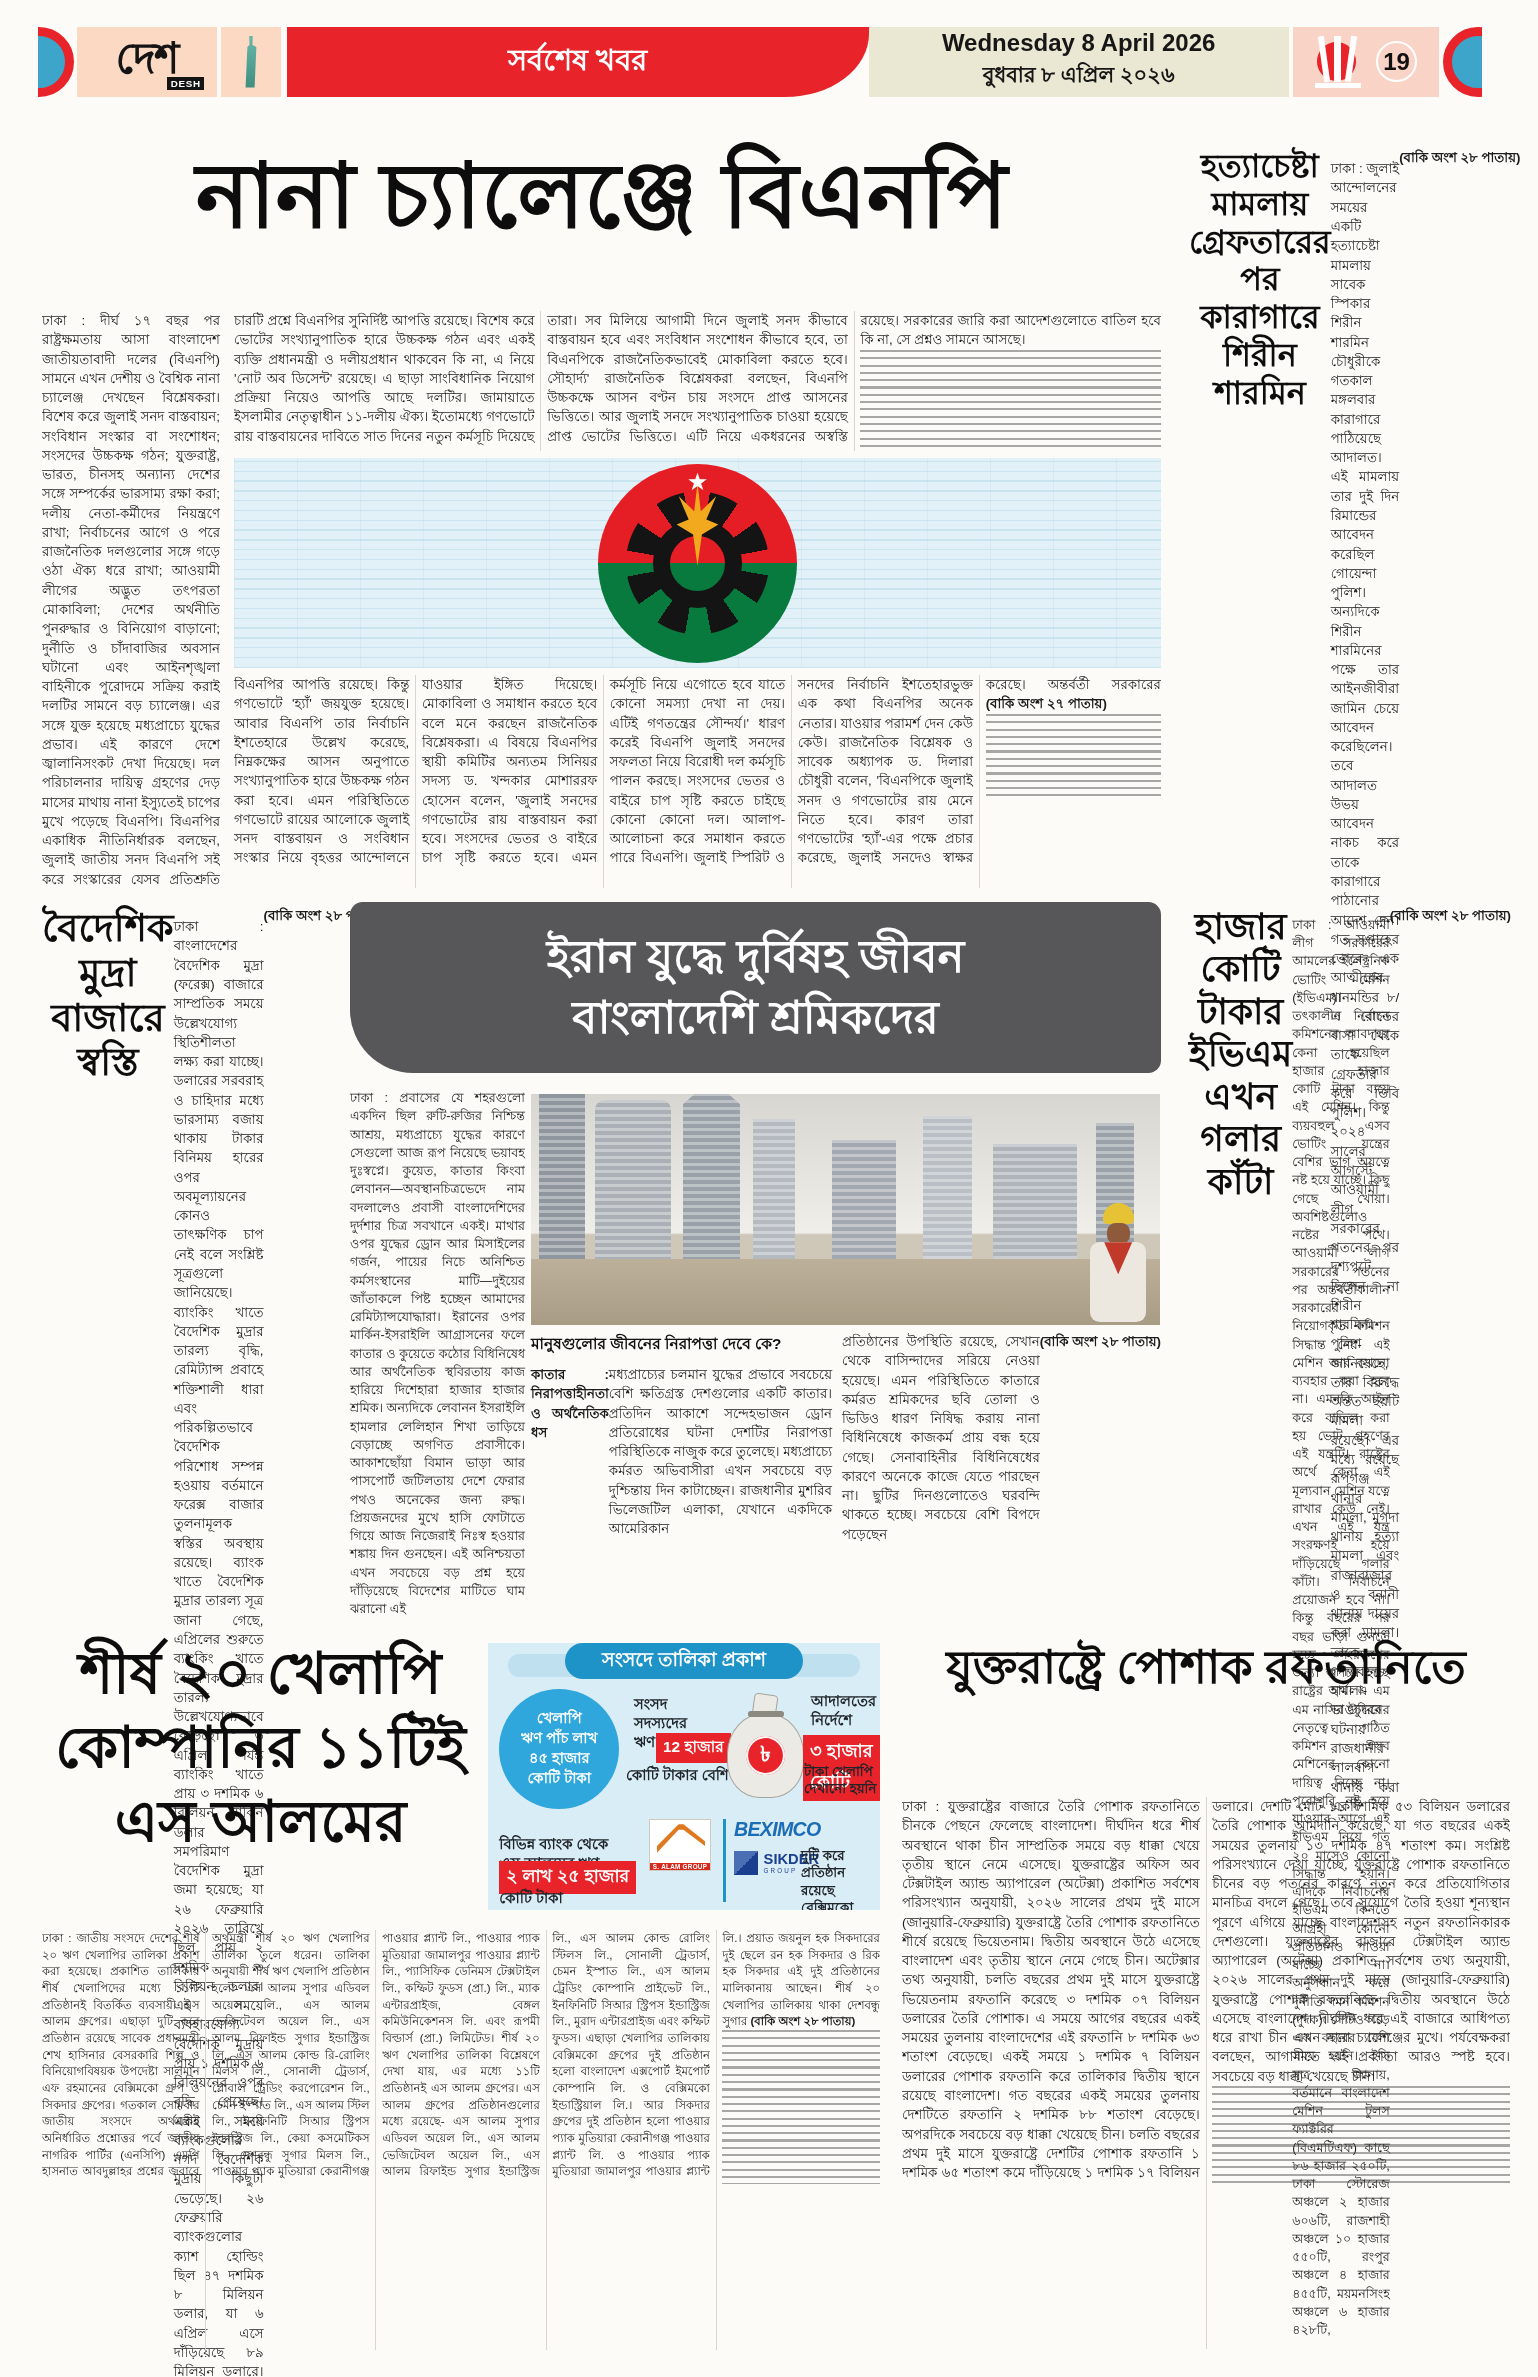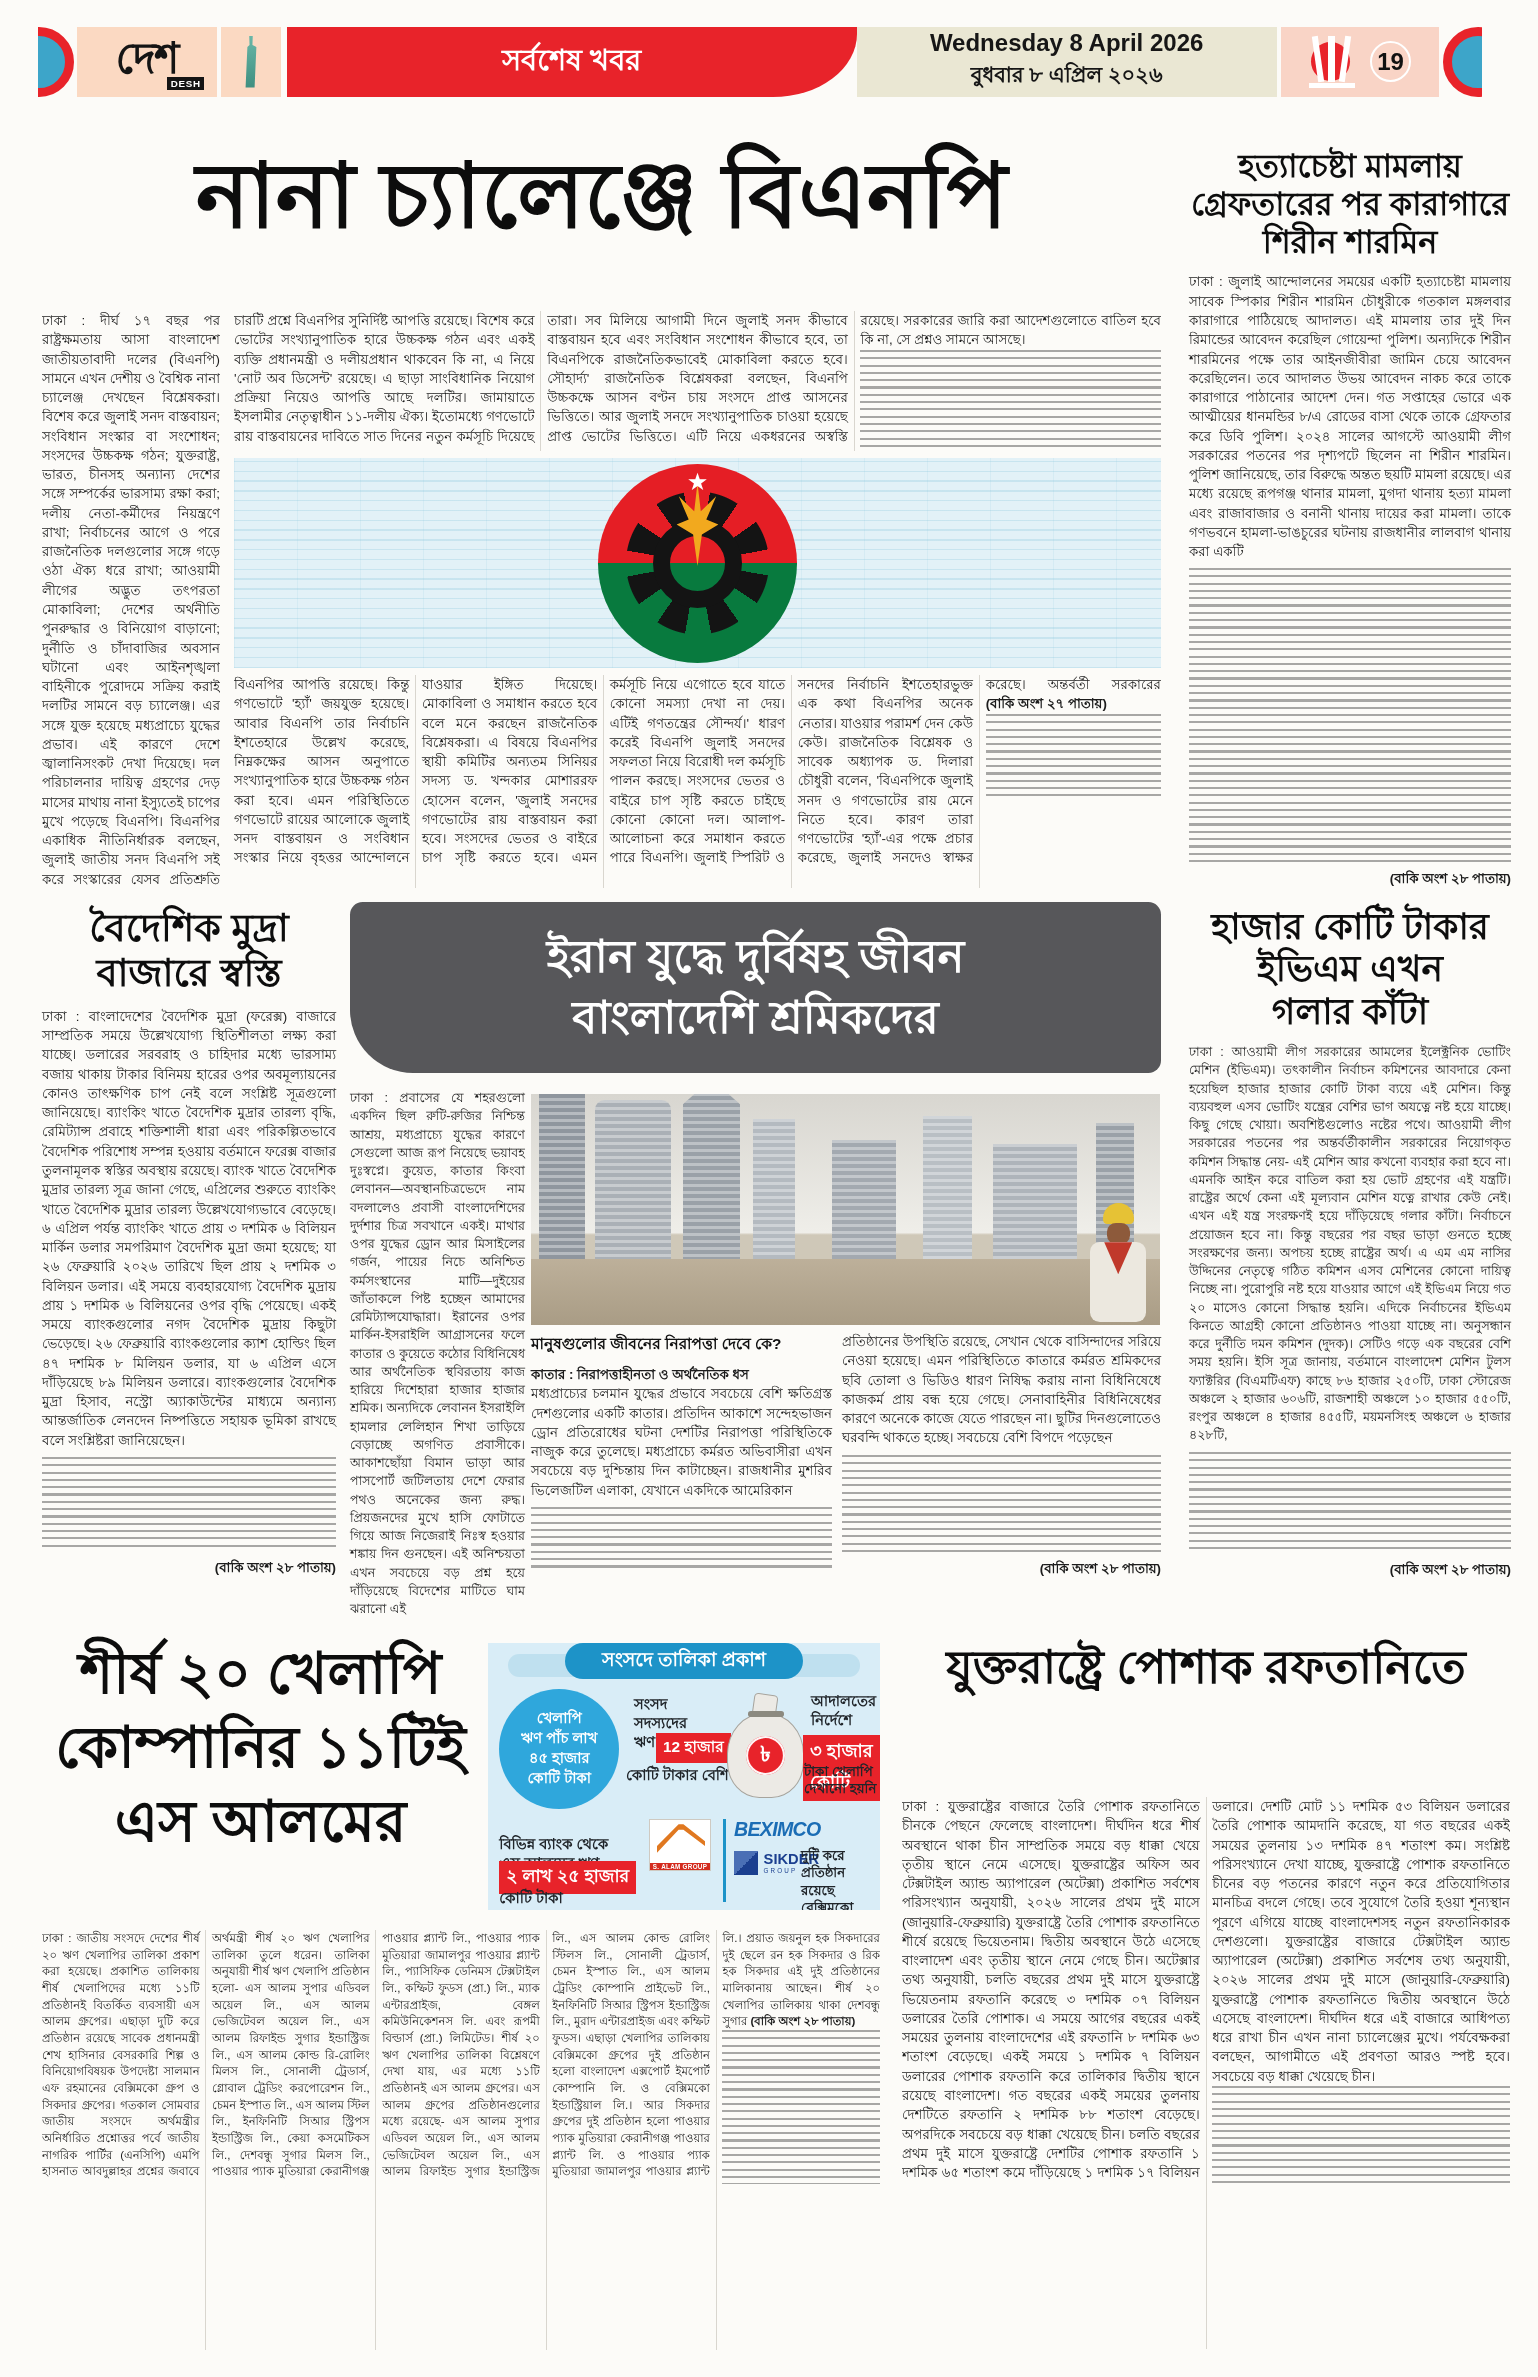--- a/index.html
+++ b/index.html
@@ -15,36 +15,36 @@
   .logo-box { width:140px; background:#fbd9c2; display:flex; align-items:center; justify-content:center; position:relative; margin-left:2.8px; }
   .logo-bn { font-size:43px; font-weight:900; color:#141414; letter-spacing:-1.4px; }
   .logo-en { position:absolute; right:12.6px; bottom:7px; background:#141414; color:#fff; font-size:9.8px; font-weight:700; padding:0.7px 3.5px; letter-spacing:0.7px; }
   .liberty-box { width:60px; background:#fbd9c2; margin-left:4.2px; display:flex; align-items:center; justify-content:center; }
   .liberty { width:18px; height:52px; background:linear-gradient(180deg,#69b7a8,#3f8f80); clip-path:polygon(40% 0,60% 0,58% 18%,80% 22%,70% 100%,20% 100%,30% 22%,42% 18%); }
   .red-banner { flex:1; background:#e8232a; margin-left:5.6px; display:flex; align-items:center; justify-content:center; border-bottom-right-radius:84px 63px; }
   .red-banner span { color:#fff; font-size:29px; font-weight:800; }
   .date-box { width:420px; background:#eae7d3; display:flex; flex-direction:column; align-items:center; justify-content:center; gap:2.8px; }
   .date-en { font-size:24px; font-weight:800; color:#161616; }
   .date-bn { font-size:21px; font-weight:800; color:#161616; }
-  .monu-box { width:158px; background:#f9d4c6; margin-left:4.2px; display:flex; align-items:center; justify-content:center; gap:15.4px; position:relative; }
+  .monu-box { width:146px; background:#f9d4c6; margin-left:4.2px; display:flex; align-items:center; justify-content:center; gap:15.4px; position:relative; }
   .minar { position:relative; width:46px; height:53px; }
   .minar .sun { position:absolute; left:2.8px; top:7px; width:39px; height:39px; border-radius:50%; background:#e8232a; }
   .minar .bar { position:absolute; top:1.4px; width:6.3px; height:46px; background:#fff; }
   .minar .base { position:absolute; left:0; bottom:0; width:46px; height:4.9px; background:#fff; }
   .page-num { width:41px; height:41px; border-radius:50%; border:2.8px solid #fff; color:#111; font-size:24px; font-weight:800; display:flex; align-items:center; justify-content:center; }
   .arc-r { width:39px; overflow:hidden; position:relative; margin-left:4.2px; }
   .arc-r .c { position:absolute; left:0; top:0; width:70px; height:70px; border-radius:50%; background:#3da5c9; border:9.8px solid #e8232a; }
 
   
   .headline { font-weight:900; color:#0d0d0d; text-align:center; line-height:1.18; }
   .body-text { font-size:13.3px; line-height:1.45; text-align:justify; color:#1c1c1c; }
   .marker { font-weight:800; white-space:nowrap; }
   .fill-lines { background:repeating-linear-gradient(180deg, rgba(50,50,50,.42) 0 2.1px, transparent 2.1px 7.3px); }
   .colflow { column-gap:12.6px; column-rule:0.7px solid #d9d6cf; overflow:hidden; }
-  .stack { display:flex; flex-direction:column; }
+  .stack { display:flex; }
   .stack .grow { flex:1; margin:7px 0; }
   .stack .mk { text-align:right; }
   .pre { white-space:pre-line; }
 
   
   .bnp-banner { background:#e2f1f7; background-image:repeating-linear-gradient(0deg, rgba(120,190,215,.25) 0 1.4px, transparent 1.4px 9.8px), repeating-linear-gradient(90deg, rgba(120,190,215,.12) 0 1.4px, transparent 1.4px 63px); display:flex; align-items:center; justify-content:center; }
   .bnp-circle { position:relative; width:199px; height:199px; border-radius:50%; background:linear-gradient(180deg,#e51e25 0 50%,#087a3e 50% 100%); overflow:hidden; }
   .gear-teeth { position:absolute; inset:26.6px; border-radius:50%; background:repeating-conic-gradient(from 10deg, #141414 0 24deg, transparent 24deg 45deg);
       -webkit-mask:radial-gradient(circle, transparent 0 39px, #000 40px 71px, transparent 72px); mask:radial-gradient(circle, transparent 0 39px, #000 40px 71px, transparent 72px); }
   .gear-ring { position:absolute; inset:55px; border:17px solid #141414; border-radius:50%; }

